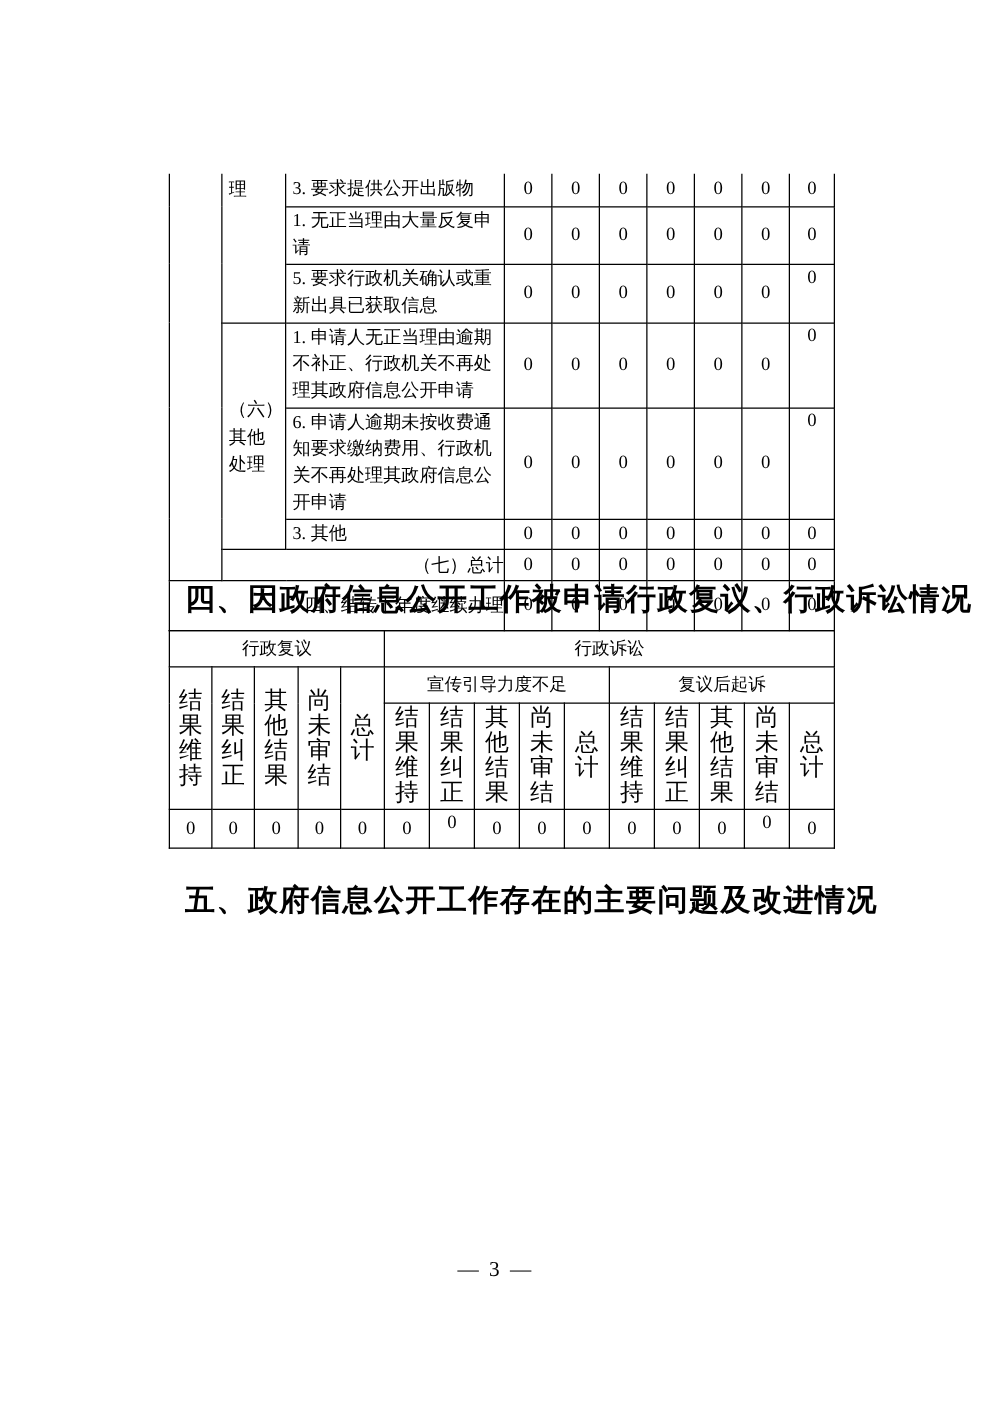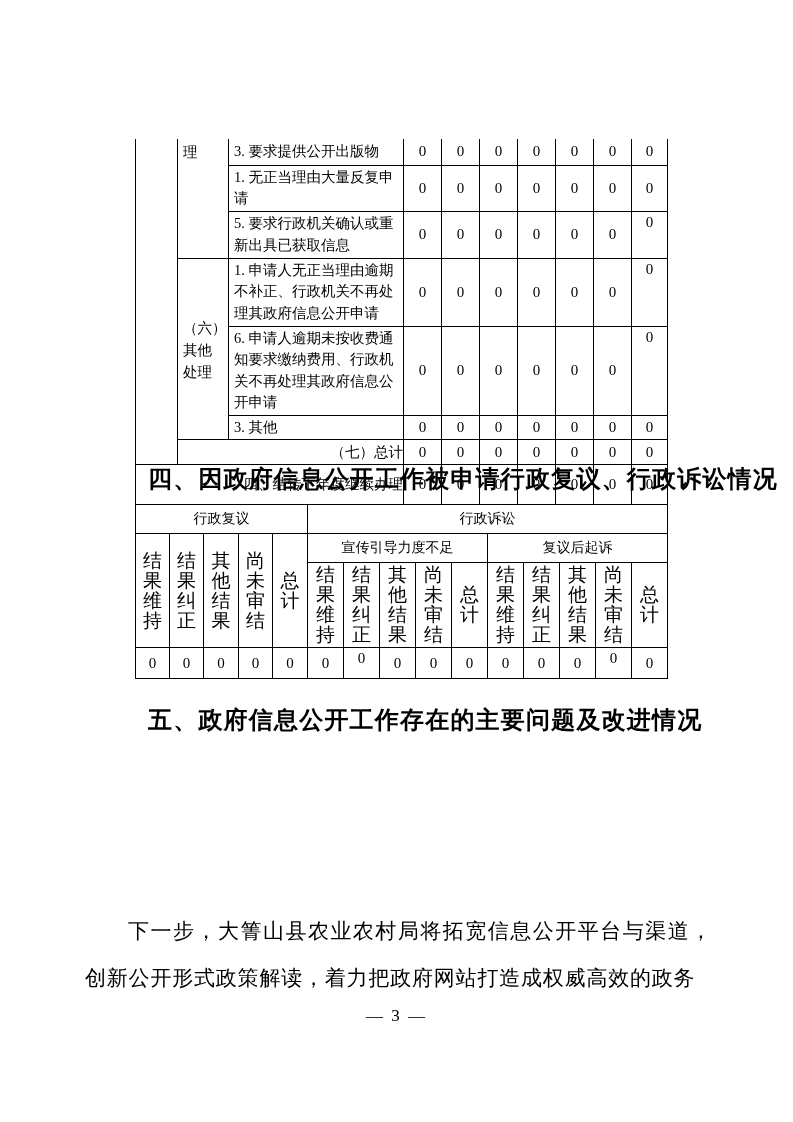--- a/index.html
+++ b/index.html
@@ -211,17 +211,16 @@
       <td class="val">0</td>
       <td class="val">0</td>
       <td class="val">0</td>
       <td class="val raise">0</td>
       <td class="val">0</td>
     </tr>
   </tbody>
     </table>
 
   <div class="h5">五、政府信息公开工作存在的主要问题及改进情况</div>
-  <p class="para p2">下一步，大箐山县农业农村局将拓宽信息公开平台与渠道，创新公开形式政策解读，着力把政府网站打造成权威高效的政务</p>
 
   <div class="footer">— 3 —</div>
 
 </div>
 
 </body></html>

